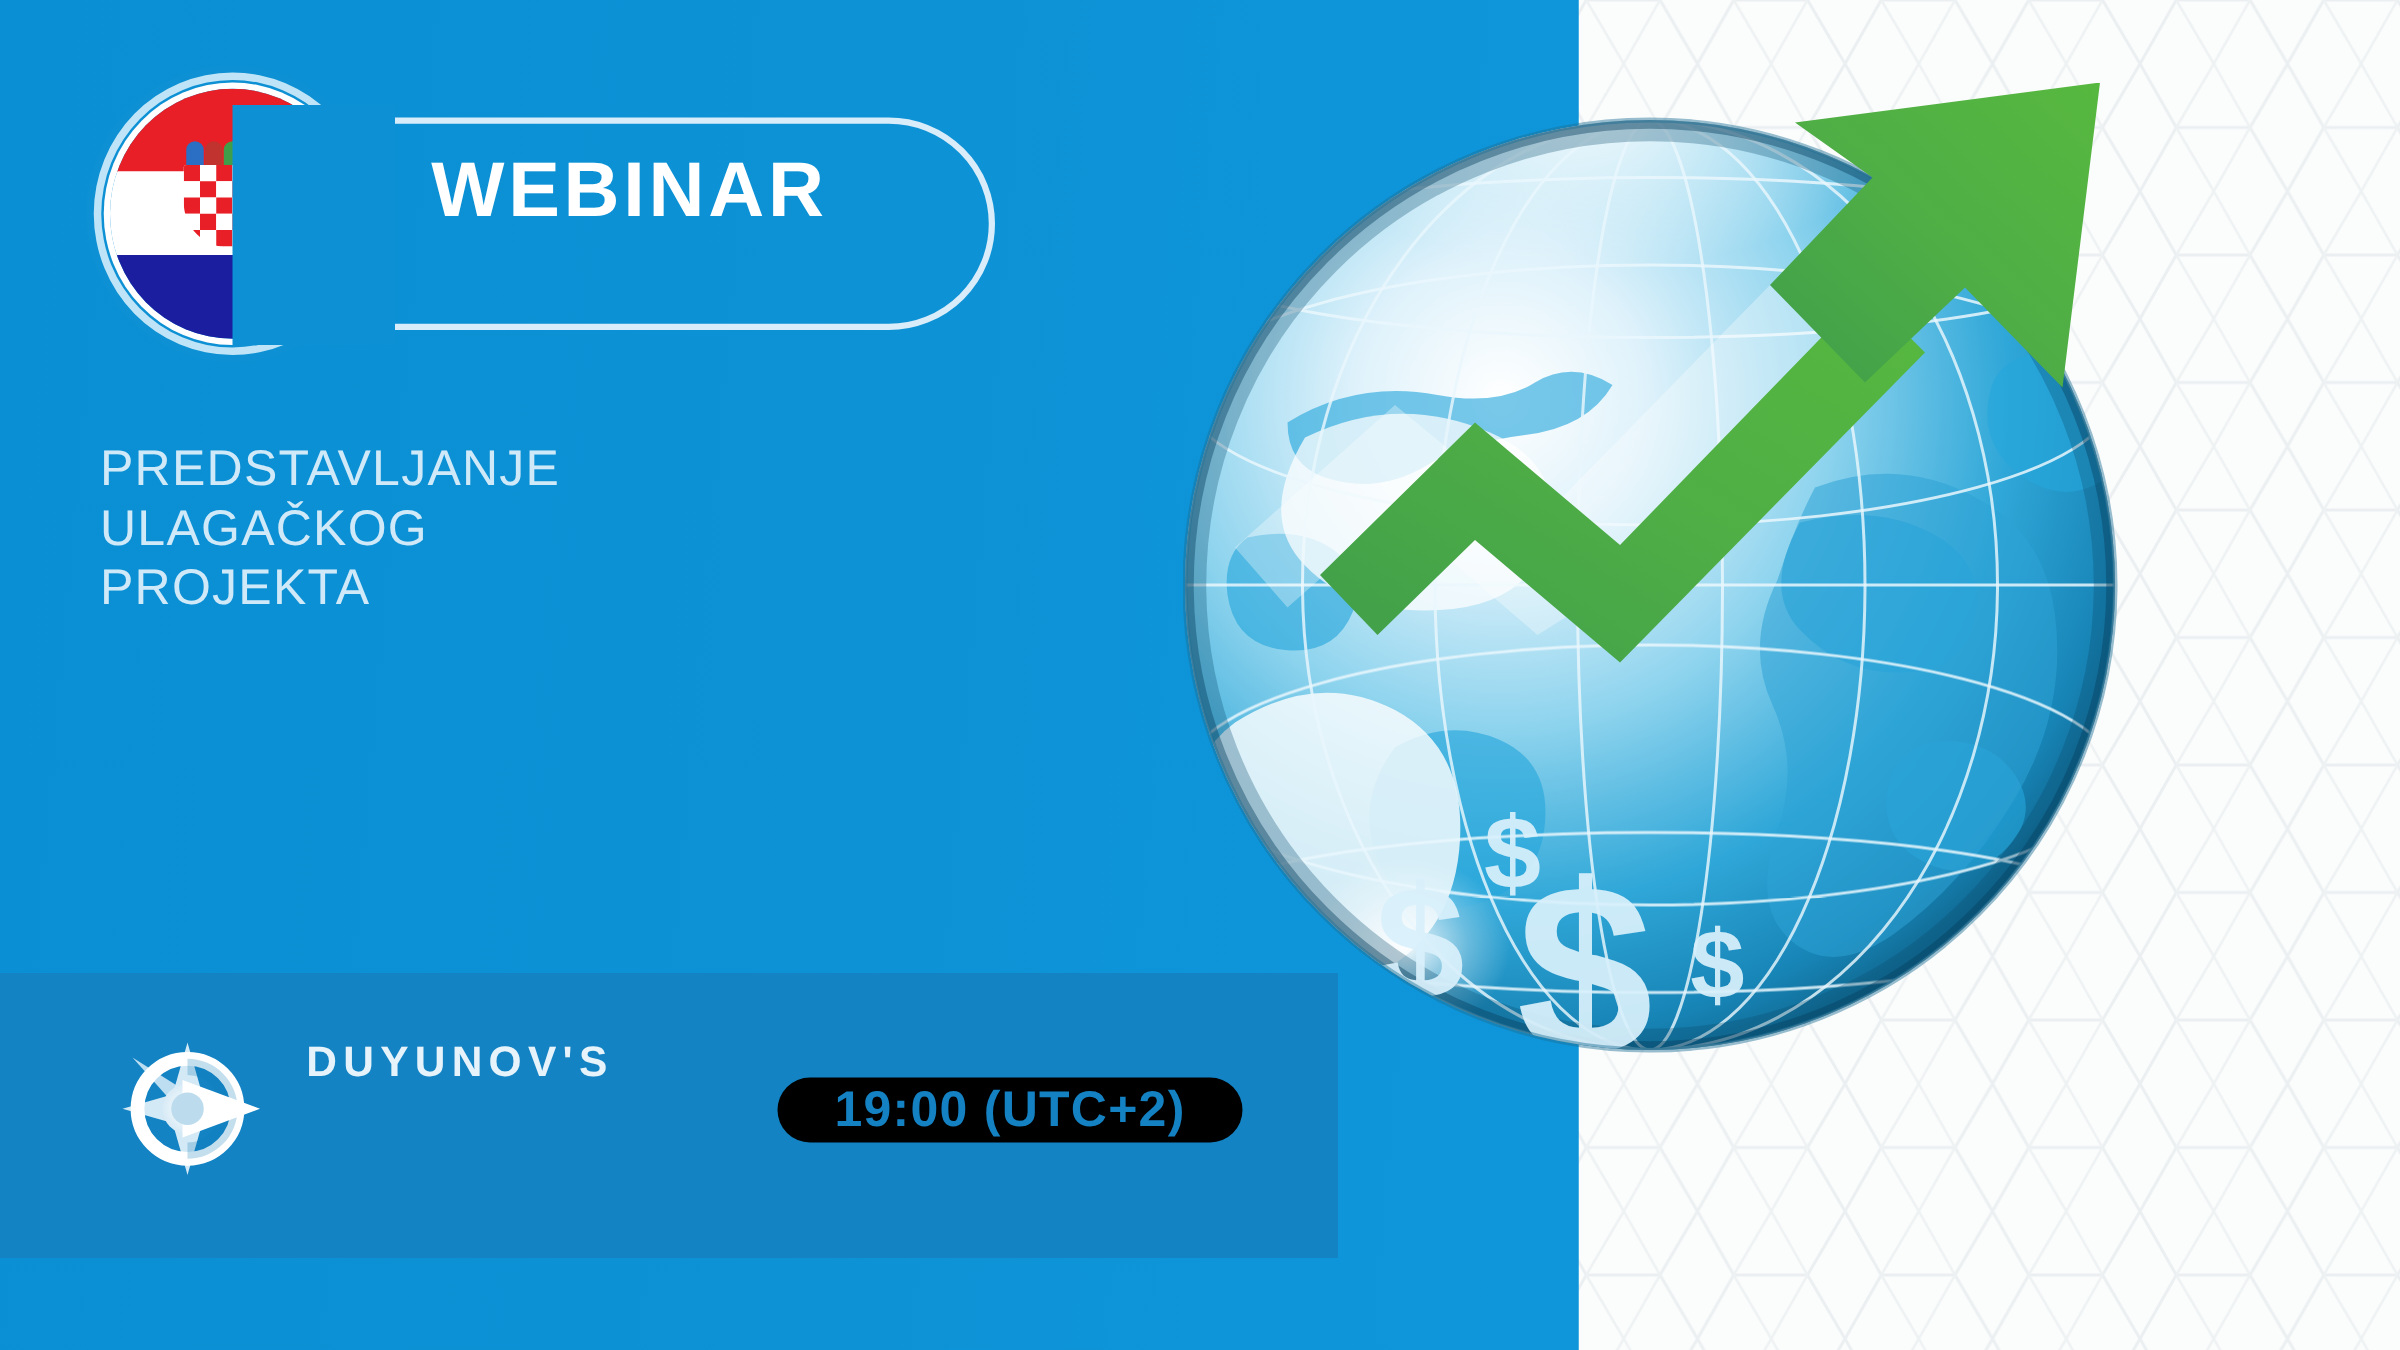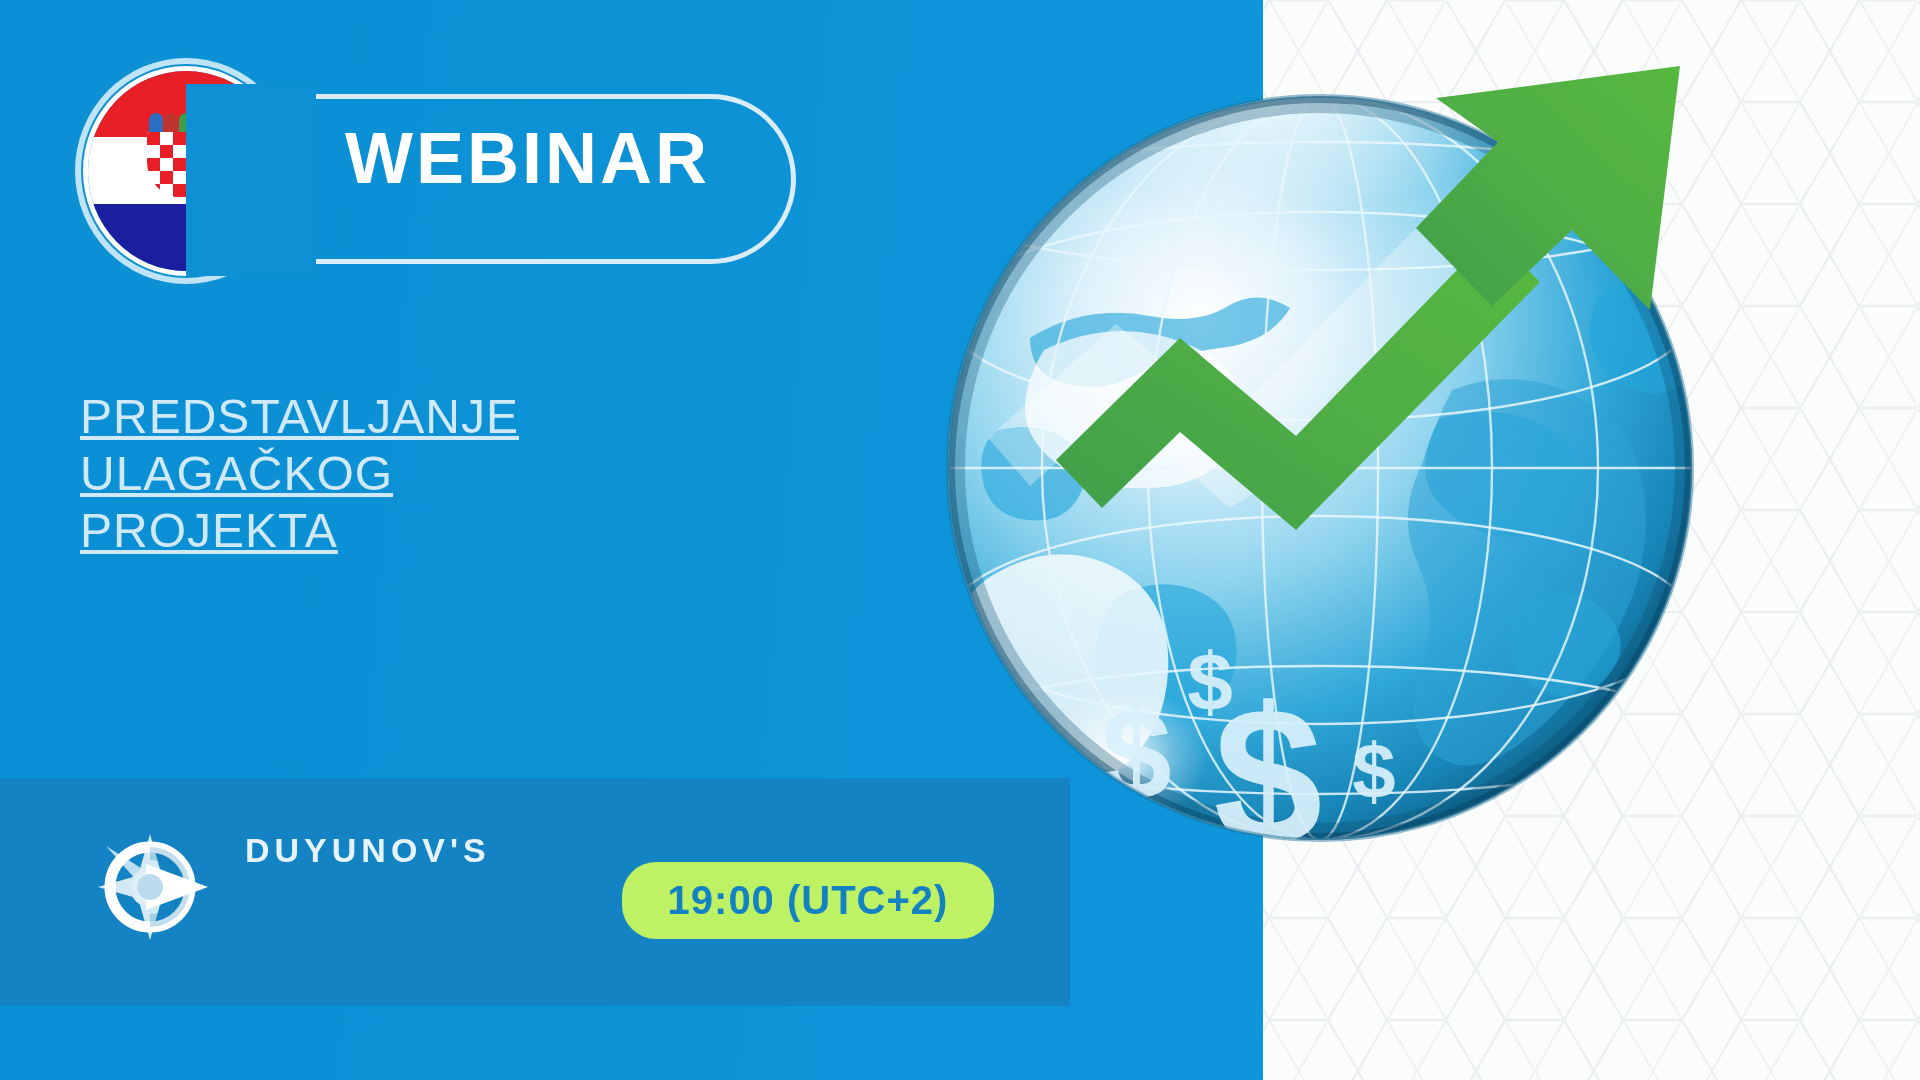--- a/index.html
+++ b/index.html
@@ -33,39 +33,39 @@
   .crown i{display:block;width:14px;height:22px;border-radius:7px 7px 2px 2px;}
   .shield{position:absolute;left:50%;top:23px;width:78px;height:66px;transform:translateX(-50%);
       overflow:hidden;border-radius:2px 2px 36px 36px;background:#fff;}
   .shield .cell{position:absolute;width:13px;height:13px;}
 
   
   .webinar-pill{position:absolute;left:196px;top:94px;width:600px;height:170px;
       border:5px solid #d8ecfa;border-radius:88px;box-sizing:border-box;}
   .webinar-mask{position:absolute;left:186px;top:84px;width:130px;height:192px;background:#0d91d4;}
   .webinar-text{position:absolute;left:345px;top:122px;width:420px;
-      font-size:72px;font-weight:bold;color:#ffffff;letter-spacing:3px;line-height:1;}
-
-  
-  .headline{position:absolute;left:80px;top:388px;width:720px;
-      font-size:48px;line-height:1.19;font-weight:300;color:#cfe9f8;letter-spacing:1px;text-decoration:underline;}
+      font-size:62px;font-weight:bold;color:#ffffff;letter-spacing:3px;line-height:1;}
+
+  
+  .headline{position:absolute;left:80px;top:352px;width:720px;
+      font-size:40px;line-height:1.19;font-weight:300;color:#cfe9f8;letter-spacing:1px;}
   .headline div{white-space:nowrap;}
 
   
   .bottom-bar{position:absolute;left:0;top:778px;width:1070px;height:228px;
       background:#1383c4;}
   .logo-wrap{position:absolute;left:88px;top:826px;width:125px;height:122px;}
   .brand{position:absolute;left:232px;top:832px;color:#e6f3fb;}
   .brand .b1{font-size:34px;font-weight:bold;letter-spacing:5px;line-height:1.1;margin-left:13px;}
   .brand .b2{font-size:46px;font-weight:bold;letter-spacing:5px;line-height:1.05;margin-top:2px;}
 
   .date-text{position:absolute;left:660px;top:803px;width:300px;text-align:center;
       font-size:45px;font-weight:bold;color:#ffffff;letter-spacing:1px;}
-  .time-pill{position:absolute;left:622px;top:862px;width:372px;height:77px;
-      background:#bef264;border-radius:34px;display:flex;align-items:center;justify-content:center;}
+  .time-pill{position:absolute;left:622px;top:862px;width:372px;height:52px;
+      background:#000000;border-radius:34px;display:flex;align-items:center;justify-content:center;}
   .time-pill span{font-size:40px;font-weight:bold;color:#1481c3;letter-spacing:1px;}
 
   
   .globe-stage{position:absolute;left:880px;top:38px;width:880px;height:900px;}
 </style>
 </head>
 <body>
 
 <div id="banner">
 

